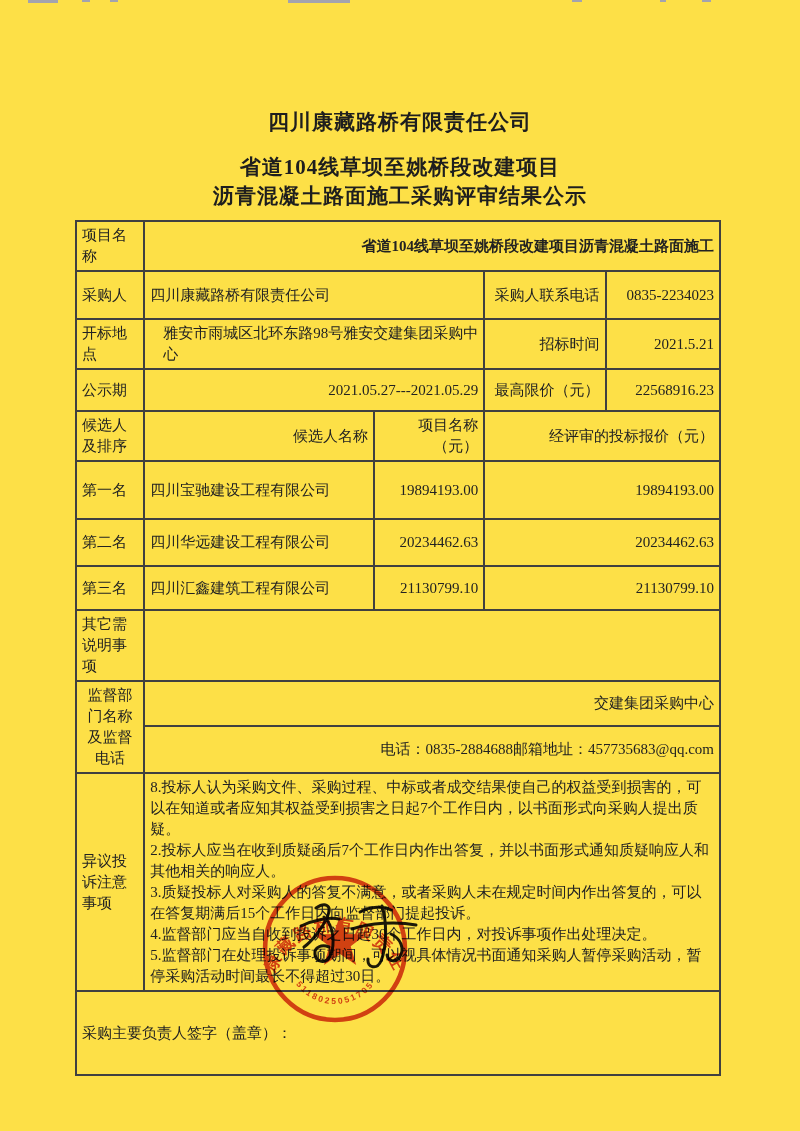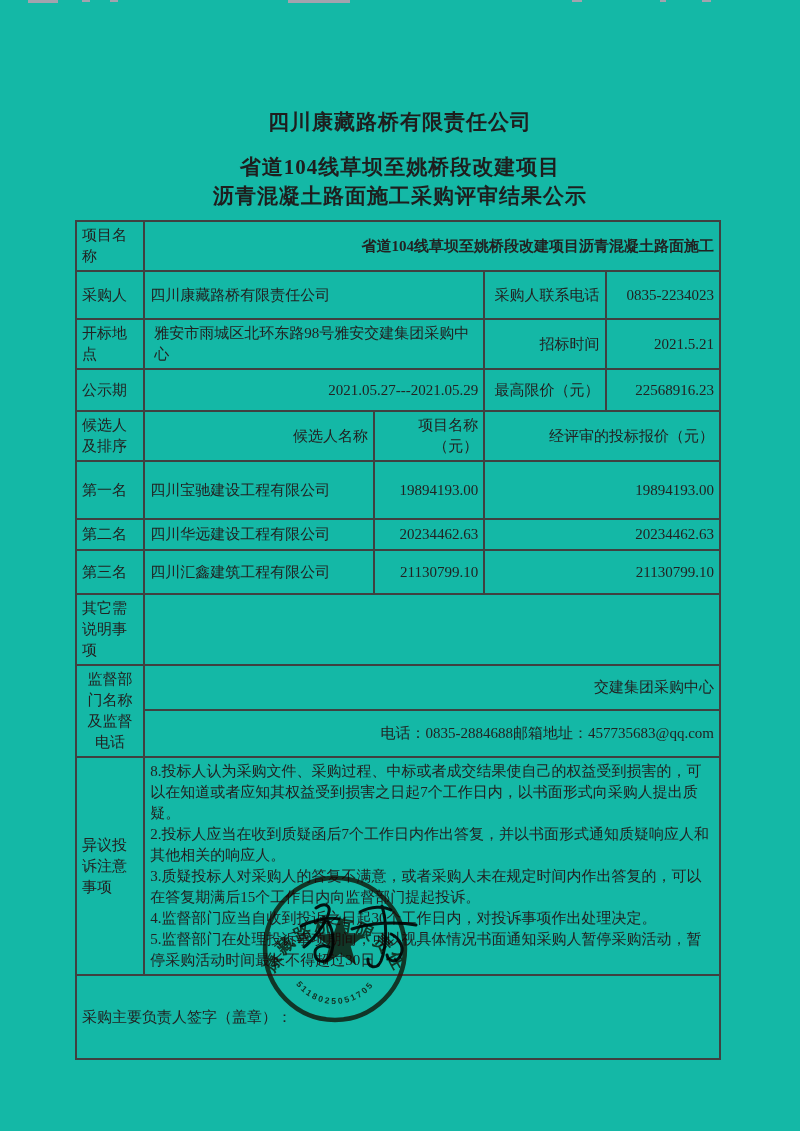--- a/index.html
+++ b/index.html
@@ -1,19 +1,19 @@
 <!DOCTYPE html>
 <html><head>
 <meta charset="utf-8">
 <style>
   * { margin:0; padding:0; box-sizing:border-box; }
   body { background:#e9e6ea; font-family:"Liberation Serif","DejaVu Serif",serif; }
   .page {
     position:relative; width:800px; height:1131px; margin:0 auto;
-    background:#14b8a6; color:#262626; overflow:hidden;
+    background:#fde047; color:#262626; overflow:hidden;
   }
   .scan-dash { position:absolute; top:0; height:3px; background:#a3a3ae; }
 
   .title-block { position:absolute; left:0; width:800px; text-align:center; }
   .t1 { top:108px; }
   .t2 { top:153px; }
   .t3 { top:182px; }
   .title-block h1 { font-size:21px; font-weight:bold; letter-spacing:1px; color:#1e1e1e; }
 
   table.doc {
@@ -79,21 +79,21 @@
       <td class="val-c bold" colspan="4">省道104线草坝至姚桥段改建项目沥青混凝土路面施工</td>
     </tr>
     <tr style="height:48px">
       <td class="lab">采购人</td>
       <td class="val-l" colspan="2">四川康藏路桥有限责任公司</td>
       <td class="val-c">采购人联系电话</td>
       <td class="val-c">0835-2234023</td>
     </tr>
     <tr style="height:47px">
       <td class="lab">开标地点</td>
-      <td class="val-l" colspan="2" style="padding-left:9px">雅安市雨城区北环东路98号雅安交建集团采购中心</td>
+      <td class="val-l" colspan="2" style="padding-left:18px">雅安市雨城区北环东路98号雅安交建集团采购中心</td>
       <td class="val-c">招标时间</td>
       <td class="val-c">2021.5.21</td>
     </tr>
     <tr style="height:42px">
       <td class="lab">公示期</td>
       <td class="val-c" colspan="2">2021.05.27---2021.05.29</td>
       <td class="val-c">最高限价（元）</td>
       <td class="val-c">22568916.23</td>
     </tr>
     <tr style="height:45px">
@@ -101,21 +101,21 @@
       <td class="val-c">候选人名称</td>
       <td class="val-c">项目名称（元）</td>
       <td class="val-c" colspan="2">经评审的投标报价（元）</td>
     </tr>
     <tr style="height:58px">
       <td class="lab">第一名</td>
       <td class="val-l">四川宝驰建设工程有限公司</td>
       <td class="val-c">19894193.00</td>
       <td class="val-c" colspan="2">19894193.00</td>
     </tr>
-    <tr style="height:31px">
+    <tr style="height:47px">
       <td class="lab">第二名</td>
       <td class="val-l">四川华远建设工程有限公司</td>
       <td class="val-c">20234462.63</td>
       <td class="val-c" colspan="2">20234462.63</td>
     </tr>
     <tr style="height:44px">
       <td class="lab">第三名</td>
       <td class="val-l">四川汇鑫建筑工程有限公司</td>
       <td class="val-c">21130799.10</td>
       <td class="val-c" colspan="2">21130799.10</td>

